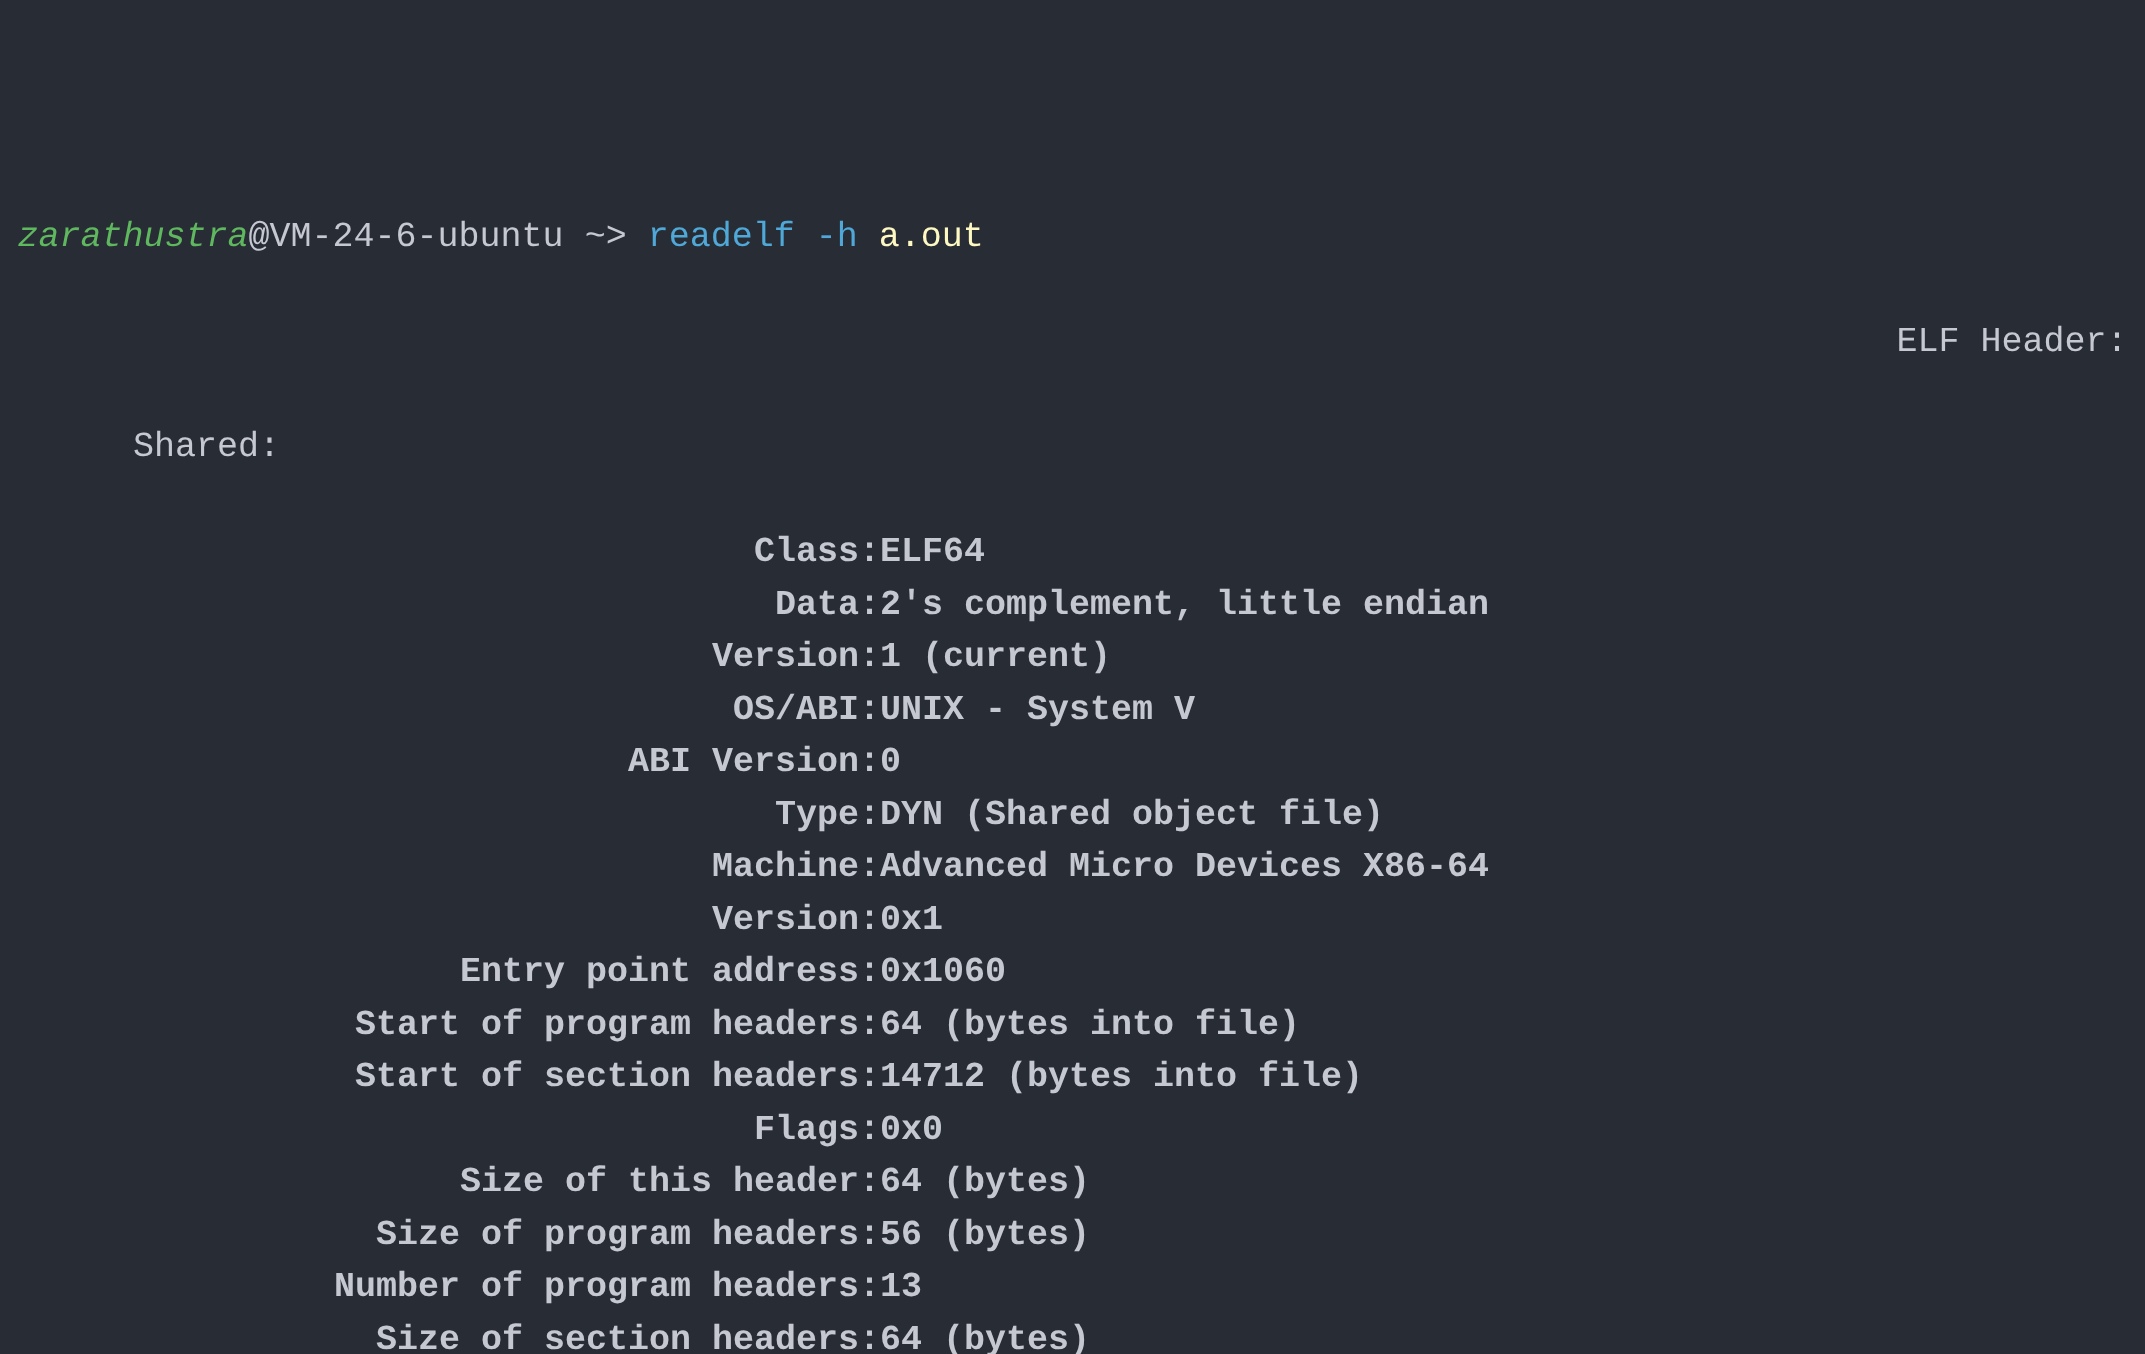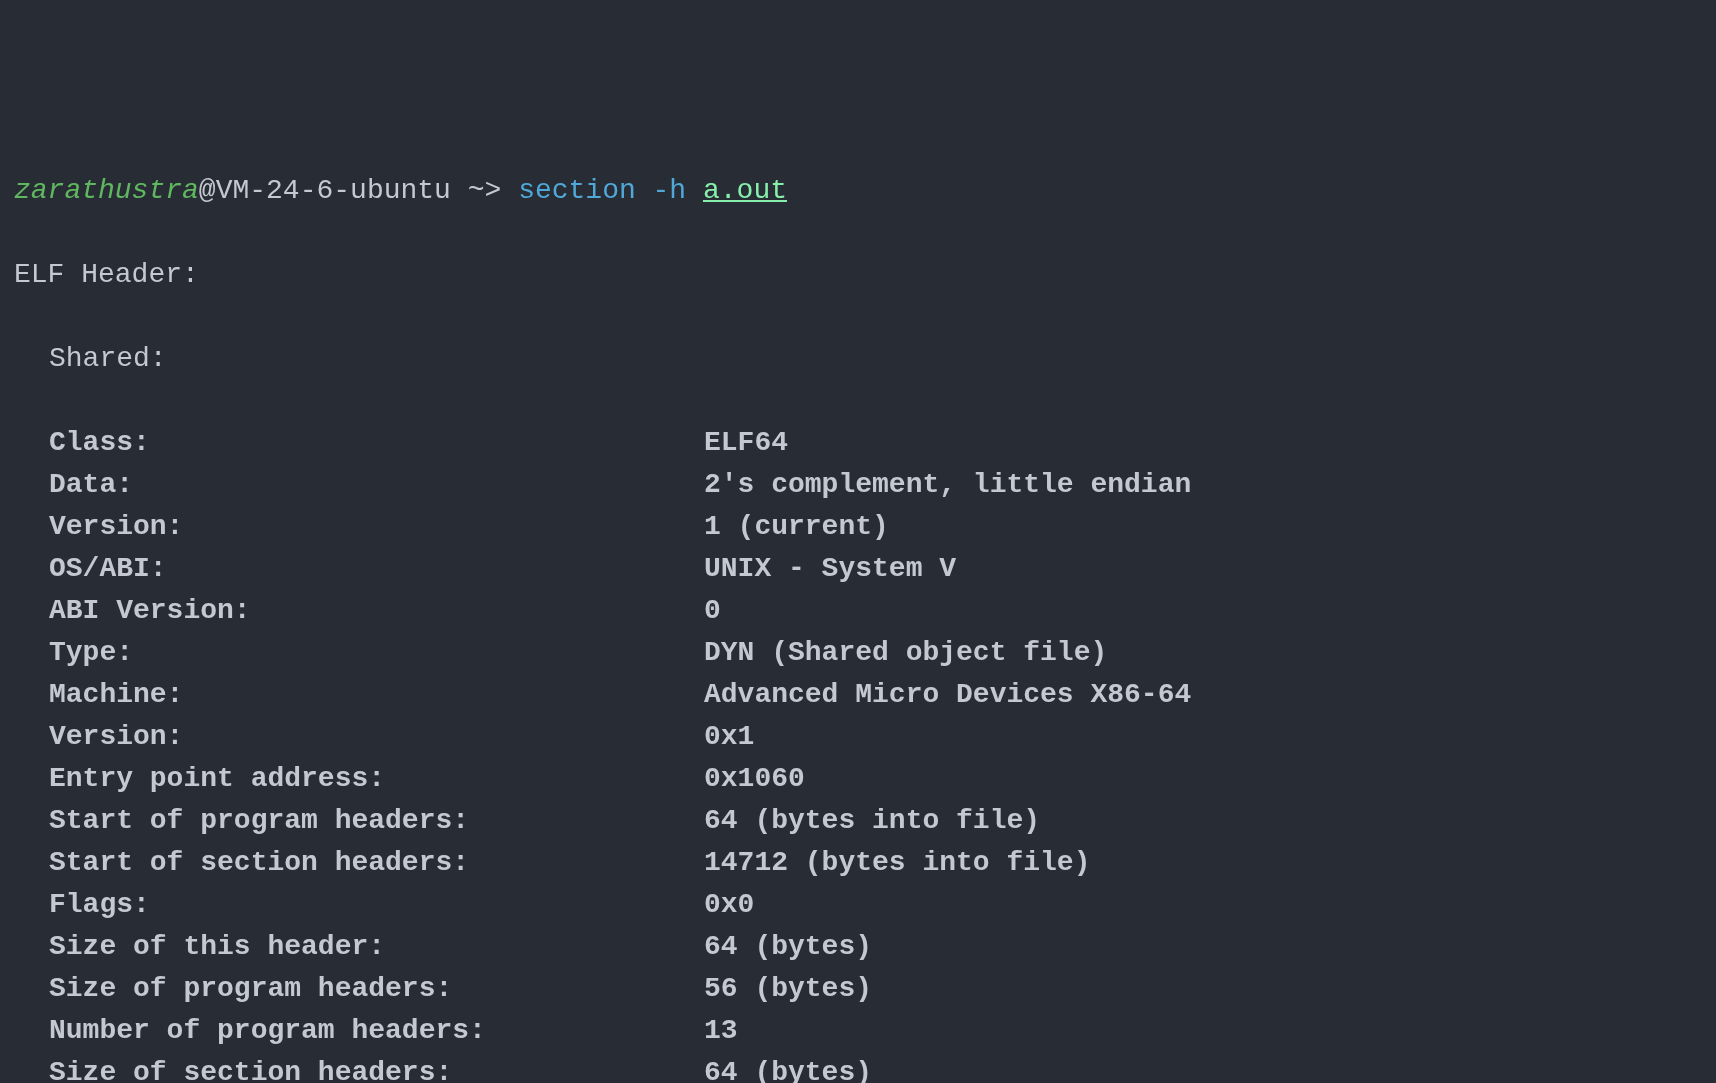--- a/index.html
+++ b/index.html
@@ -32,25 +32,25 @@
     .host {
       color: #c6c8d1;
     }
     .path {
       color: #c6c8d1;
     }
     .command {
       color: #4fa8d8;
     }
     .filename {
-      color: #86efac;
-      text-decoration: underline;
+      color: #fef9c3;
     }
     .output {
       color: #c6c8d1;
+      text-align: right;
     }
     .indent1 {
       padding-left: 35px;
     }
     .field-row {
       display: flex;
       font-weight: bold;
     }
     .field-label {
       display: inline-block;
@@ -67,20 +67,20 @@
       display: inline-block;
       width: 175px;
       flex-shrink: 0;
     }
   </style>
 </head>
 <body>
 
 
 
-<div class="prompt-line"><span class="user">zarathustra</span><span class="at">@</span><span class="host">VM-24-6-ubuntu</span><span class="path"> ~&gt; </span><span class="command">section -h </span><span class="filename">a.out</span></div>
+<div class="prompt-line"><span class="user">zarathustra</span><span class="at">@</span><span class="host">VM-24-6-ubuntu</span><span class="path"> ~&gt; </span><span class="command">readelf -h </span><span class="filename">a.out</span></div>
 <div class="output">ELF Header:</div>
 <div class="output indent1 magic-row"><span class="magic-label">Shared:</span></div>
 <div id="fields-container"><div class="output indent1 field-row"><span class="field-label">Class:</span><span class="field-value">ELF64</span></div><div class="output indent1 field-row"><span class="field-label">Data:</span><span class="field-value">2's complement, little endian</span></div><div class="output indent1 field-row"><span class="field-label">Version:</span><span class="field-value">1 (current)</span></div><div class="output indent1 field-row"><span class="field-label">OS/ABI:</span><span class="field-value">UNIX - System V</span></div><div class="output indent1 field-row"><span class="field-label">ABI Version:</span><span class="field-value">0</span></div><div class="output indent1 field-row"><span class="field-label">Type:</span><span class="field-value">DYN (Shared object file)</span></div><div class="output indent1 field-row"><span class="field-label">Machine:</span><span class="field-value">Advanced Micro Devices X86-64</span></div><div class="output indent1 field-row"><span class="field-label">Version:</span><span class="field-value">0x1</span></div><div class="output indent1 field-row"><span class="field-label">Entry point address:</span><span class="field-value">0x1060</span></div><div class="output indent1 field-row"><span class="field-label">Start of program headers:</span><span class="field-value">64 (bytes into file)</span></div><div class="output indent1 field-row"><span class="field-label">Start of section headers:</span><span class="field-value">14712 (bytes into file)</span></div><div class="output indent1 field-row"><span class="field-label">Flags:</span><span class="field-value">0x0</span></div><div class="output indent1 field-row"><span class="field-label">Size of this header:</span><span class="field-value">64 (bytes)</span></div><div class="output indent1 field-row"><span class="field-label">Size of program headers:</span><span class="field-value">56 (bytes)</span></div><div class="output indent1 field-row"><span class="field-label">Number of program headers:</span><span class="field-value">13</span></div><div class="output indent1 field-row"><span class="field-label">Size of section headers:</span><span class="field-value">64 (bytes)</span></div></div>
 
 
 
 
 
 </body></html>

